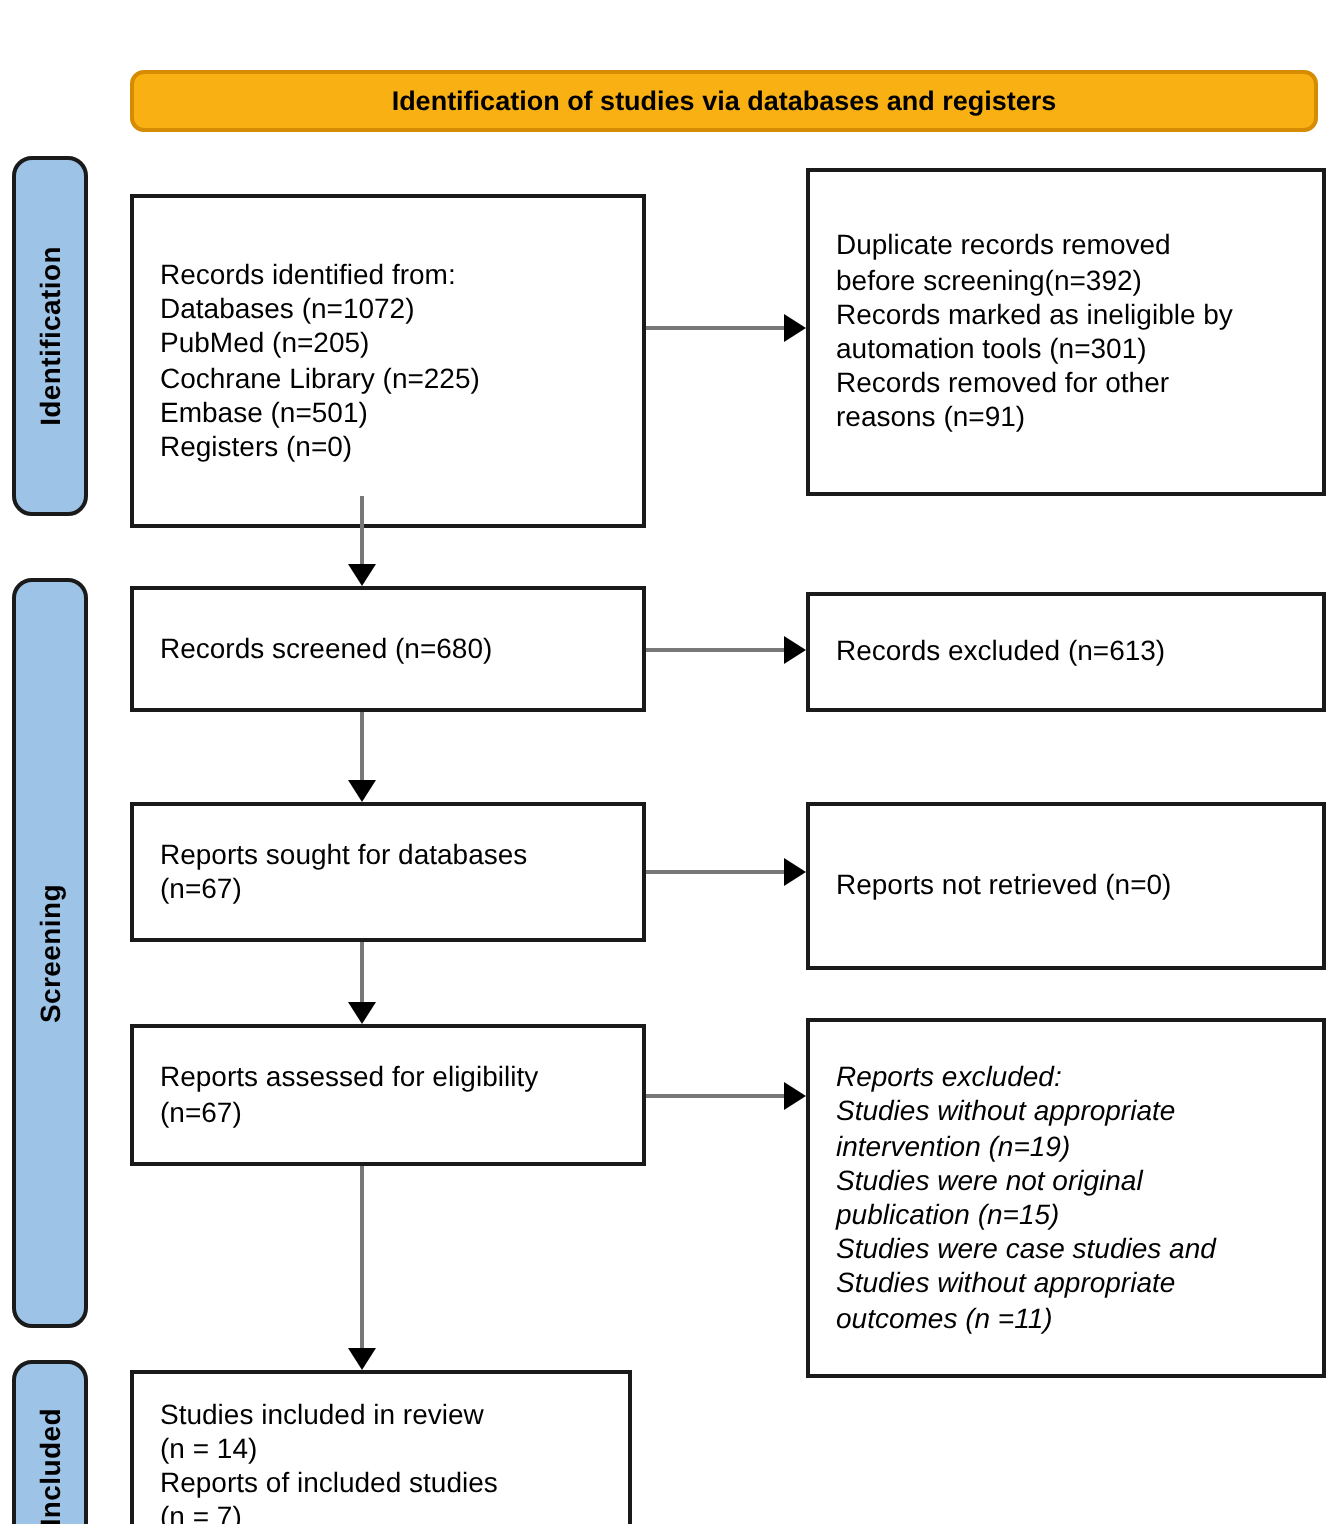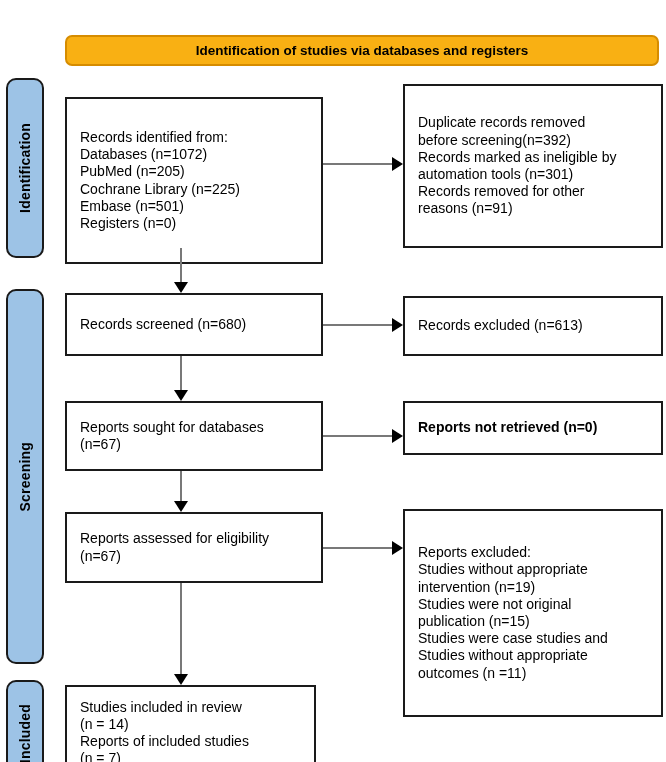--- a/index.html
+++ b/index.html
@@ -51,23 +51,23 @@
     display: flex; flex-direction: column; justify-content: center;
     padding: 4px 8px 4px 13px;
     font-size: 14px; line-height: 17.2px;
   }
   .box div { white-space: nowrap; }
   .box-records-identified   { left: 65px;  top: 66px;  width: 258px; height: 167px; }
   .box-duplicates-removed   { left: 403px; top: 53px;  width: 260px; height: 164px; }
   .box-records-screened     { left: 65px;  top: 262px; width: 258px; height: 63px; }
   .box-records-excluded     { left: 403px; top: 265px; width: 260px; height: 60px; }
   .box-reports-sought       { left: 65px;  top: 370px; width: 258px; height: 70px; }
-  .box-reports-not-retrieved{ left: 403px; top: 370px; width: 260px; height: 54px; font-weight: bold; }
+  .box-reports-not-retrieved{ left: 403px; top: 370px; width: 260px; height: 84px; }
   .box-reports-assessed     { left: 65px;  top: 481px; width: 258px; height: 71px; }
-  .box-reports-excluded     { left: 403px; top: 478px; width: 260px; height: 208px; }
+  .box-reports-excluded     { left: 403px; top: 478px; width: 260px; height: 180px; font-style: italic; }
   .box-studies-included     { left: 65px;  top: 654px; width: 251px; height: 96px; }
 
   
   .varrow { position: absolute; width: 14px; left: 174px; }
   .varrow .vline {
     position: absolute; left: 6px; top: 0; width: 2px;
     height: calc(100% - 10px);
     background: #787878;
   }
   .varrow .vhead {

